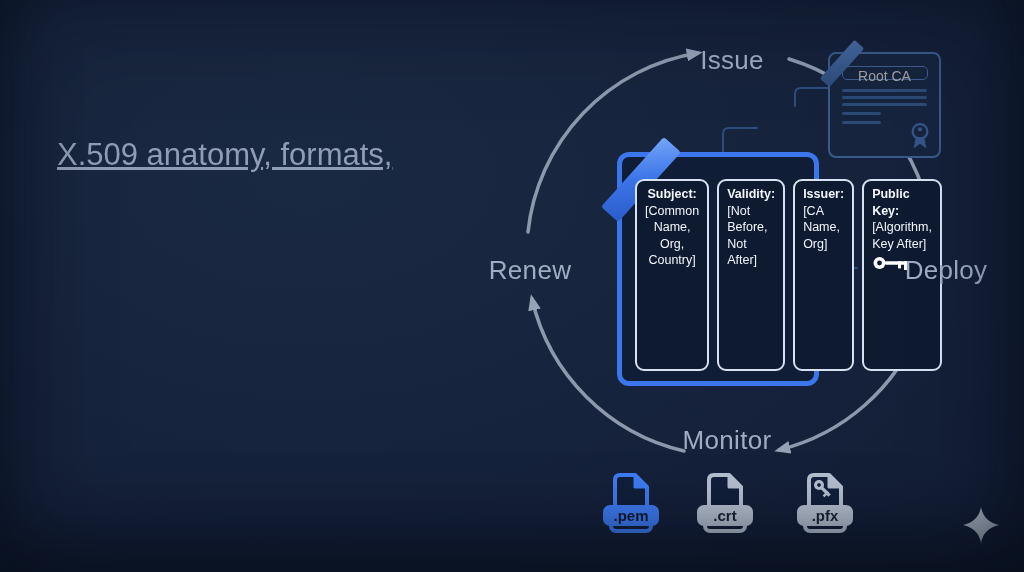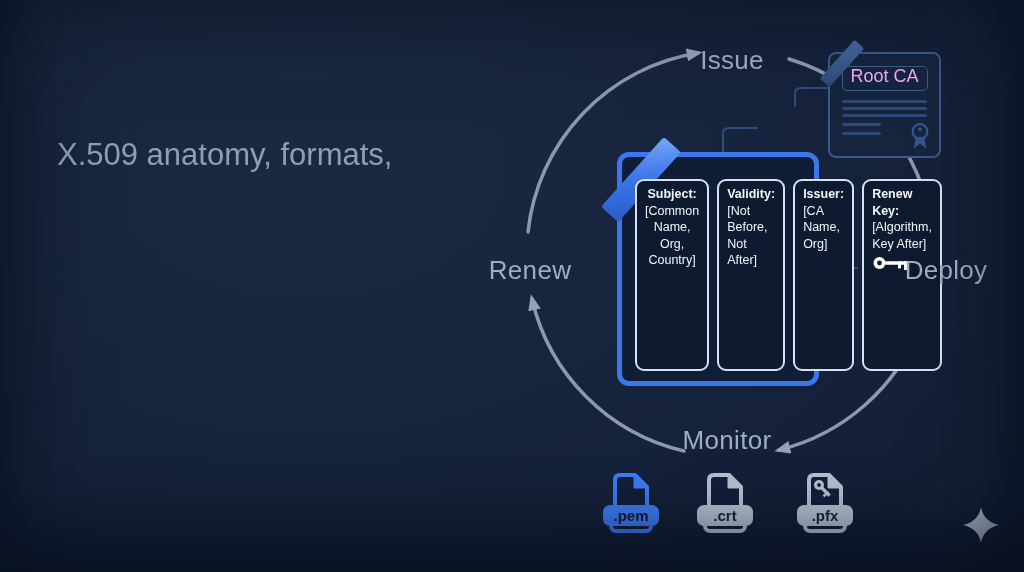--- a/index.html
+++ b/index.html
@@ -12,40 +12,40 @@
     content:""; position:absolute; inset:0; pointer-events:none;
     box-shadow:inset 0 -34px 70px rgba(4,9,18,.55), inset 0 0 110px rgba(4,9,18,.35);
   }
   
   .title{
     position:absolute; left:56px; top:46px; margin:0;
     font-size:59px; font-weight:bold; letter-spacing:-1px; color:#fbfcfe;
   }
   .subtitle{
     position:absolute; left:57px; top:136px;
-    font-size:31px; line-height:1.23; color:#909db6; font-weight:400;
+    font-size:31px; line-height:1.23; color:#909db6; font-weight:400;text-decoration:underline;
   }
   
   .ring-svg{position:absolute; left:0; top:0;}
   .cycle-label{
     position:absolute; transform:translate(-50%,-50%);
     color:#9fadc2; font-size:26px; font-weight:500; letter-spacing:.3px; white-space:nowrap;
   }
   .lbl-issue{left:732px; top:60px;}
   .lbl-deploy{left:938px; top:270px;margin-left:8px;}
   .lbl-monitor{left:727px; top:440px;}
   .lbl-renew{left:530px; top:270px;}
   
   .ca-card{position:absolute; border-radius:8px; box-sizing:border-box;}
   .ca-root{left:828px; top:52px; width:113px; height:106px; border:2px solid #3a5a8c; background:#16243e;}
   .ca-inter{left:757px; top:105px; width:121px; height:122px; border:2.5px solid #4674c4; background:#172644;}
   .ca-label{box-sizing:border-box; border-radius:5px; text-align:center; white-space:nowrap;}
   .ca-root .ca-label{
-    margin:12px auto 0; width:86px; height:25px; line-height:18px;
-    border:1.5px solid #3e5e90; color:#f0abfc; font-size:18px;
+    margin:12px auto 0; width:86px; height:14px; line-height:18px;
+    border:1.5px solid #3e5e90; color:#a3a3a3; font-size:14px;
   }
   .ca-inter .ca-label{
     margin:12px 0 0 7px; width:106px; height:22px; line-height:19px;
     border:1.5px solid #d9e3f1; color:#f2f6fb; font-size:12.5px; font-weight:500;
   }
   .ph{margin:9px 12px 0;}
   .ph .l{height:2.5px; border-radius:2px; margin-top:4.5px;}
   .ph .s{width:46%; margin-top:6.5px;}
   .ca-root .l{background:#2c4a76;}
   .ca-inter .l{background:#3c64a6; height:3px;}
@@ -146,21 +146,21 @@
       </div>
       <div class="cert-field">
         <span class="f-label">Validity:</span>
         <span class="f-value">[Not Before, Not After]</span>
       </div>
       <div class="cert-field">
         <span class="f-label">Issuer:</span>
         <span class="f-value">[CA Name, Org]</span>
       </div>
       <div class="cert-field pk">
-        <span class="f-label">Renew Key:</span>
+        <span class="f-label">Public Key:</span>
         <span class="f-value">[Algorithm, Key After]</span>
         <svg class="key-icon" width="38" height="16" viewBox="0 0 38 16">
           <circle cx="7.5" cy="8" r="6" fill="#ffffff"></circle>
           <circle cx="7.5" cy="8" r="2.4" fill="#0d1a30"></circle>
           <rect x="13" y="6.2" width="22" height="3.6" rx="1" fill="#ffffff"></rect>
           <rect x="26" y="6.2" width="3" height="7.2" fill="#ffffff"></rect>
           <rect x="32" y="6.2" width="3" height="8.8" fill="#ffffff"></rect>
         </svg>
       </div>
     </div>

